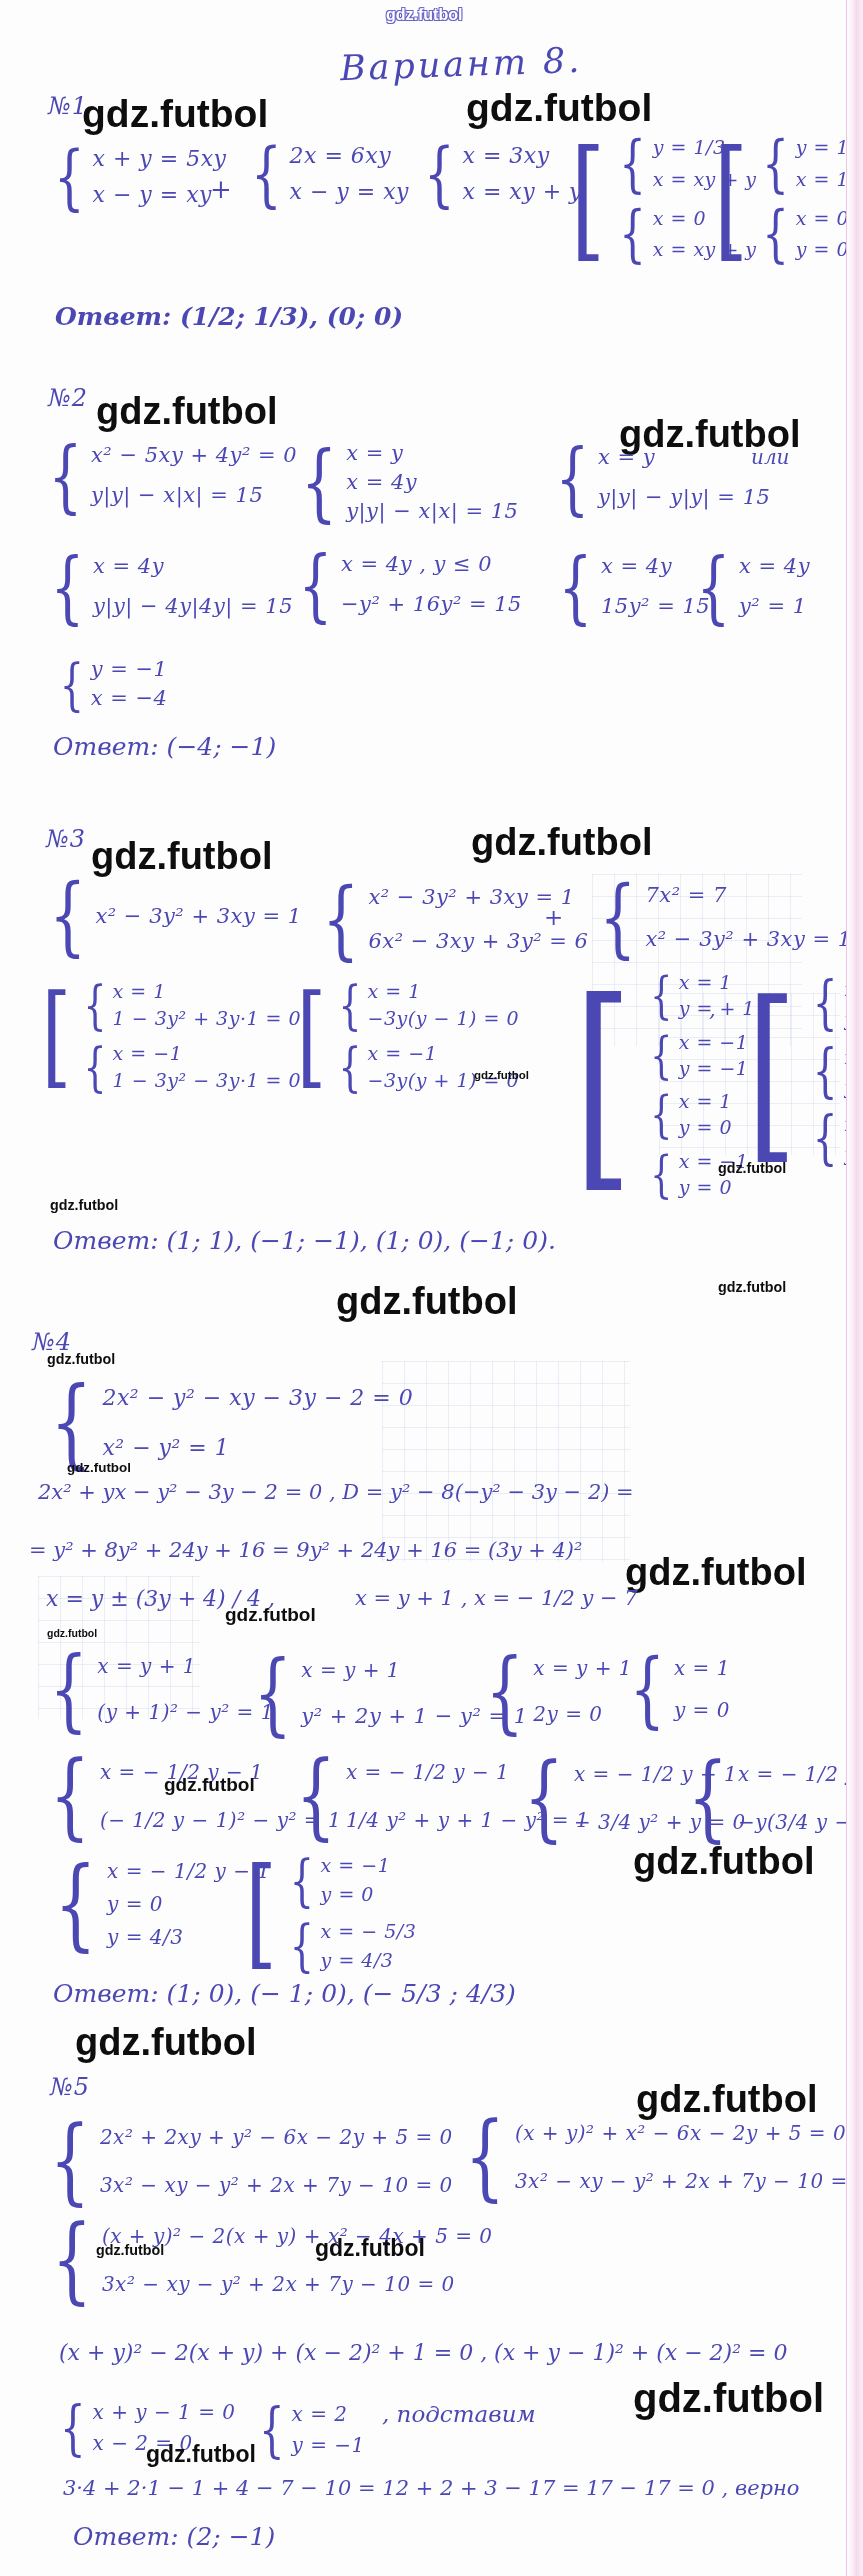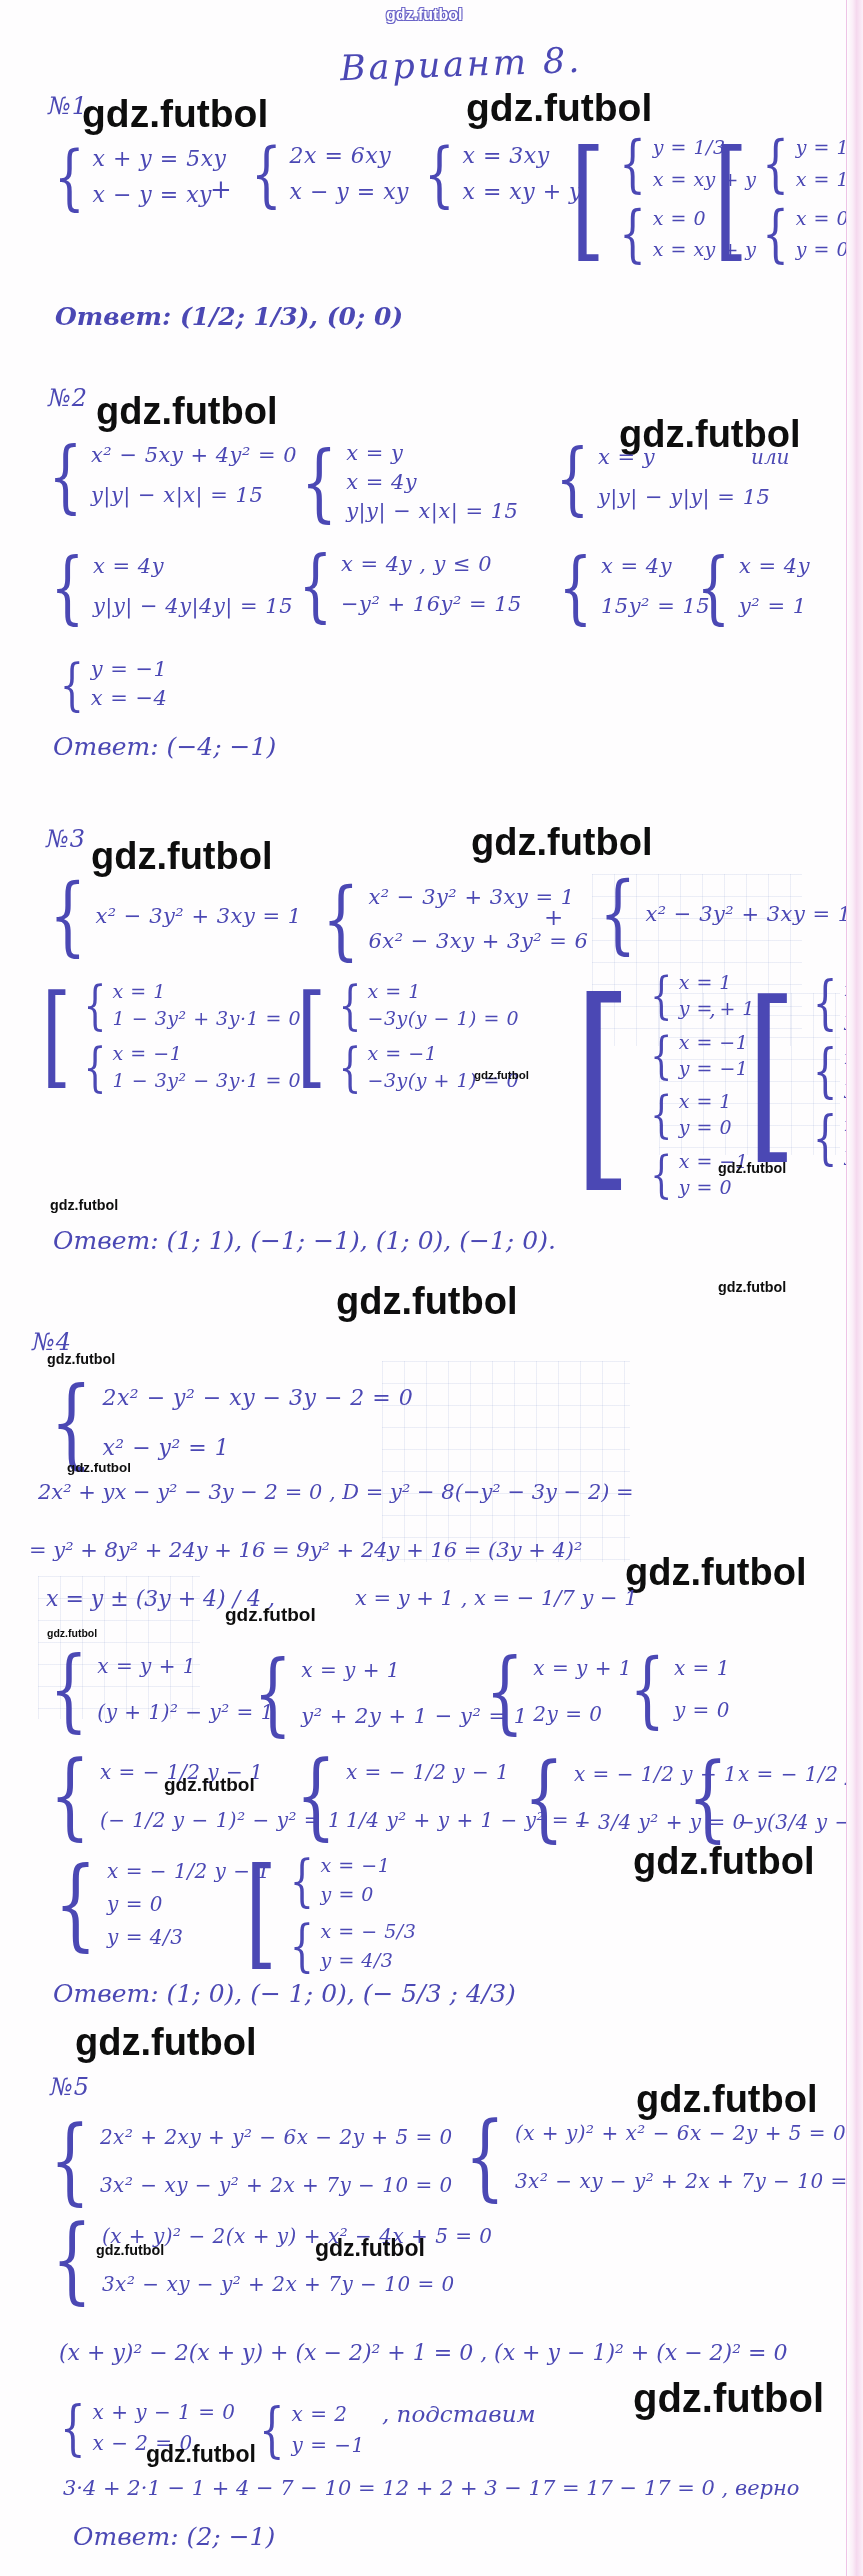--- a/index.html
+++ b/index.html
@@ -200,20 +200,21 @@
         <span class="brace" style="font-size: 81px;">{</span>
         <span>
           <div class="eq" style="line-height: 44px; font-size: 21px;">x² − 3y² + 3xy = 1</div>
           <div class="eq" style="line-height: 44px; font-size: 21px;">6x² − 3xy + 3y² = 6</div>
         </span>
       </div>
       <div class="item hw" style="left: 544px; top: 904px; font-size: 23px;">+</div>
       <div class="item sys" style="left: 592px; top: 873px;">
         <span class="brace" style="font-size: 81px;">{</span>
         <span>
+          <div class="eq" style="line-height: 44px; font-size: 21px;">7x² = 7</div>
           <div class="eq" style="line-height: 44px; font-size: 21px;">x² − 3y² + 3xy = 1</div>
         </span>
       </div>
       <div class="item grp" style="left: 36px; top: 978px;">
         <span class="bracket" style="font-size: 105px;">[</span>
         <div class="gcol">
           <div class="sys">
             <span class="brace" style="font-size: 50px;">{</span>
             <span>
               <div class="eq" style="line-height: 27px; font-size: 19px;">x = 1</div>
@@ -322,21 +323,21 @@
           <div class="eq" style="line-height: 50px; font-size: 22px;">2x² − y² − xy − 3y − 2 = 0</div>
           <div class="eq" style="line-height: 50px; font-size: 22px;">x² − y² = 1</div>
         </span>
       </div>
       <div class="item wm" style="left: 67px; top: 1461px; font-size: 13.4px;">gdz.futbol</div>
       <div class="item hw" style="left: 38px; top: 1480px; font-size: 21px;">2x² + yx − y² − 3y − 2 = 0 ,   D = y² − 8(−y² − 3y − 2) =</div>
       <div class="item hw" style="left: 29px; top: 1538px; font-size: 21px;">= y² + 8y² + 24y + 16 =  9y² + 24y + 16 = (3y + 4)²</div>
       <div class="item wm" style="left: 625px; top: 1553px; font-size: 38px;">gdz.futbol</div>
       <div class="item hw" style="left: 46px; top: 1586px; font-size: 22px;">x =  y ± (3y + 4) / 4 ,</div>
       <div class="item wm" style="left: 225px; top: 1605px; font-size: 19px;">gdz.futbol</div>
-      <div class="item hw" style="left: 355px; top: 1586px; font-size: 21px;">x = y + 1 ,    x = − 1/7 y − 1</div>
+      <div class="item hw" style="left: 355px; top: 1586px; font-size: 21px;">x = y + 1 ,    x = − 1/2 y − 7</div>
       <div class="item wm" style="left: 47px; top: 1628px; font-size: 10.5px;">gdz.futbol</div>
       <div class="item sys" style="left: 42px; top: 1643px;">
         <span class="brace" style="font-size: 84px;">{</span>
         <span>
           <div class="eq" style="line-height: 46px; font-size: 20px;">x = y + 1</div>
           <div class="eq" style="line-height: 46px; font-size: 20px;">(y + 1)² − y² = 1</div>
         </span>
       </div>
       <div class="item sys" style="left: 246px; top: 1647px;">
         <span class="brace" style="font-size: 84px;">{</span>

